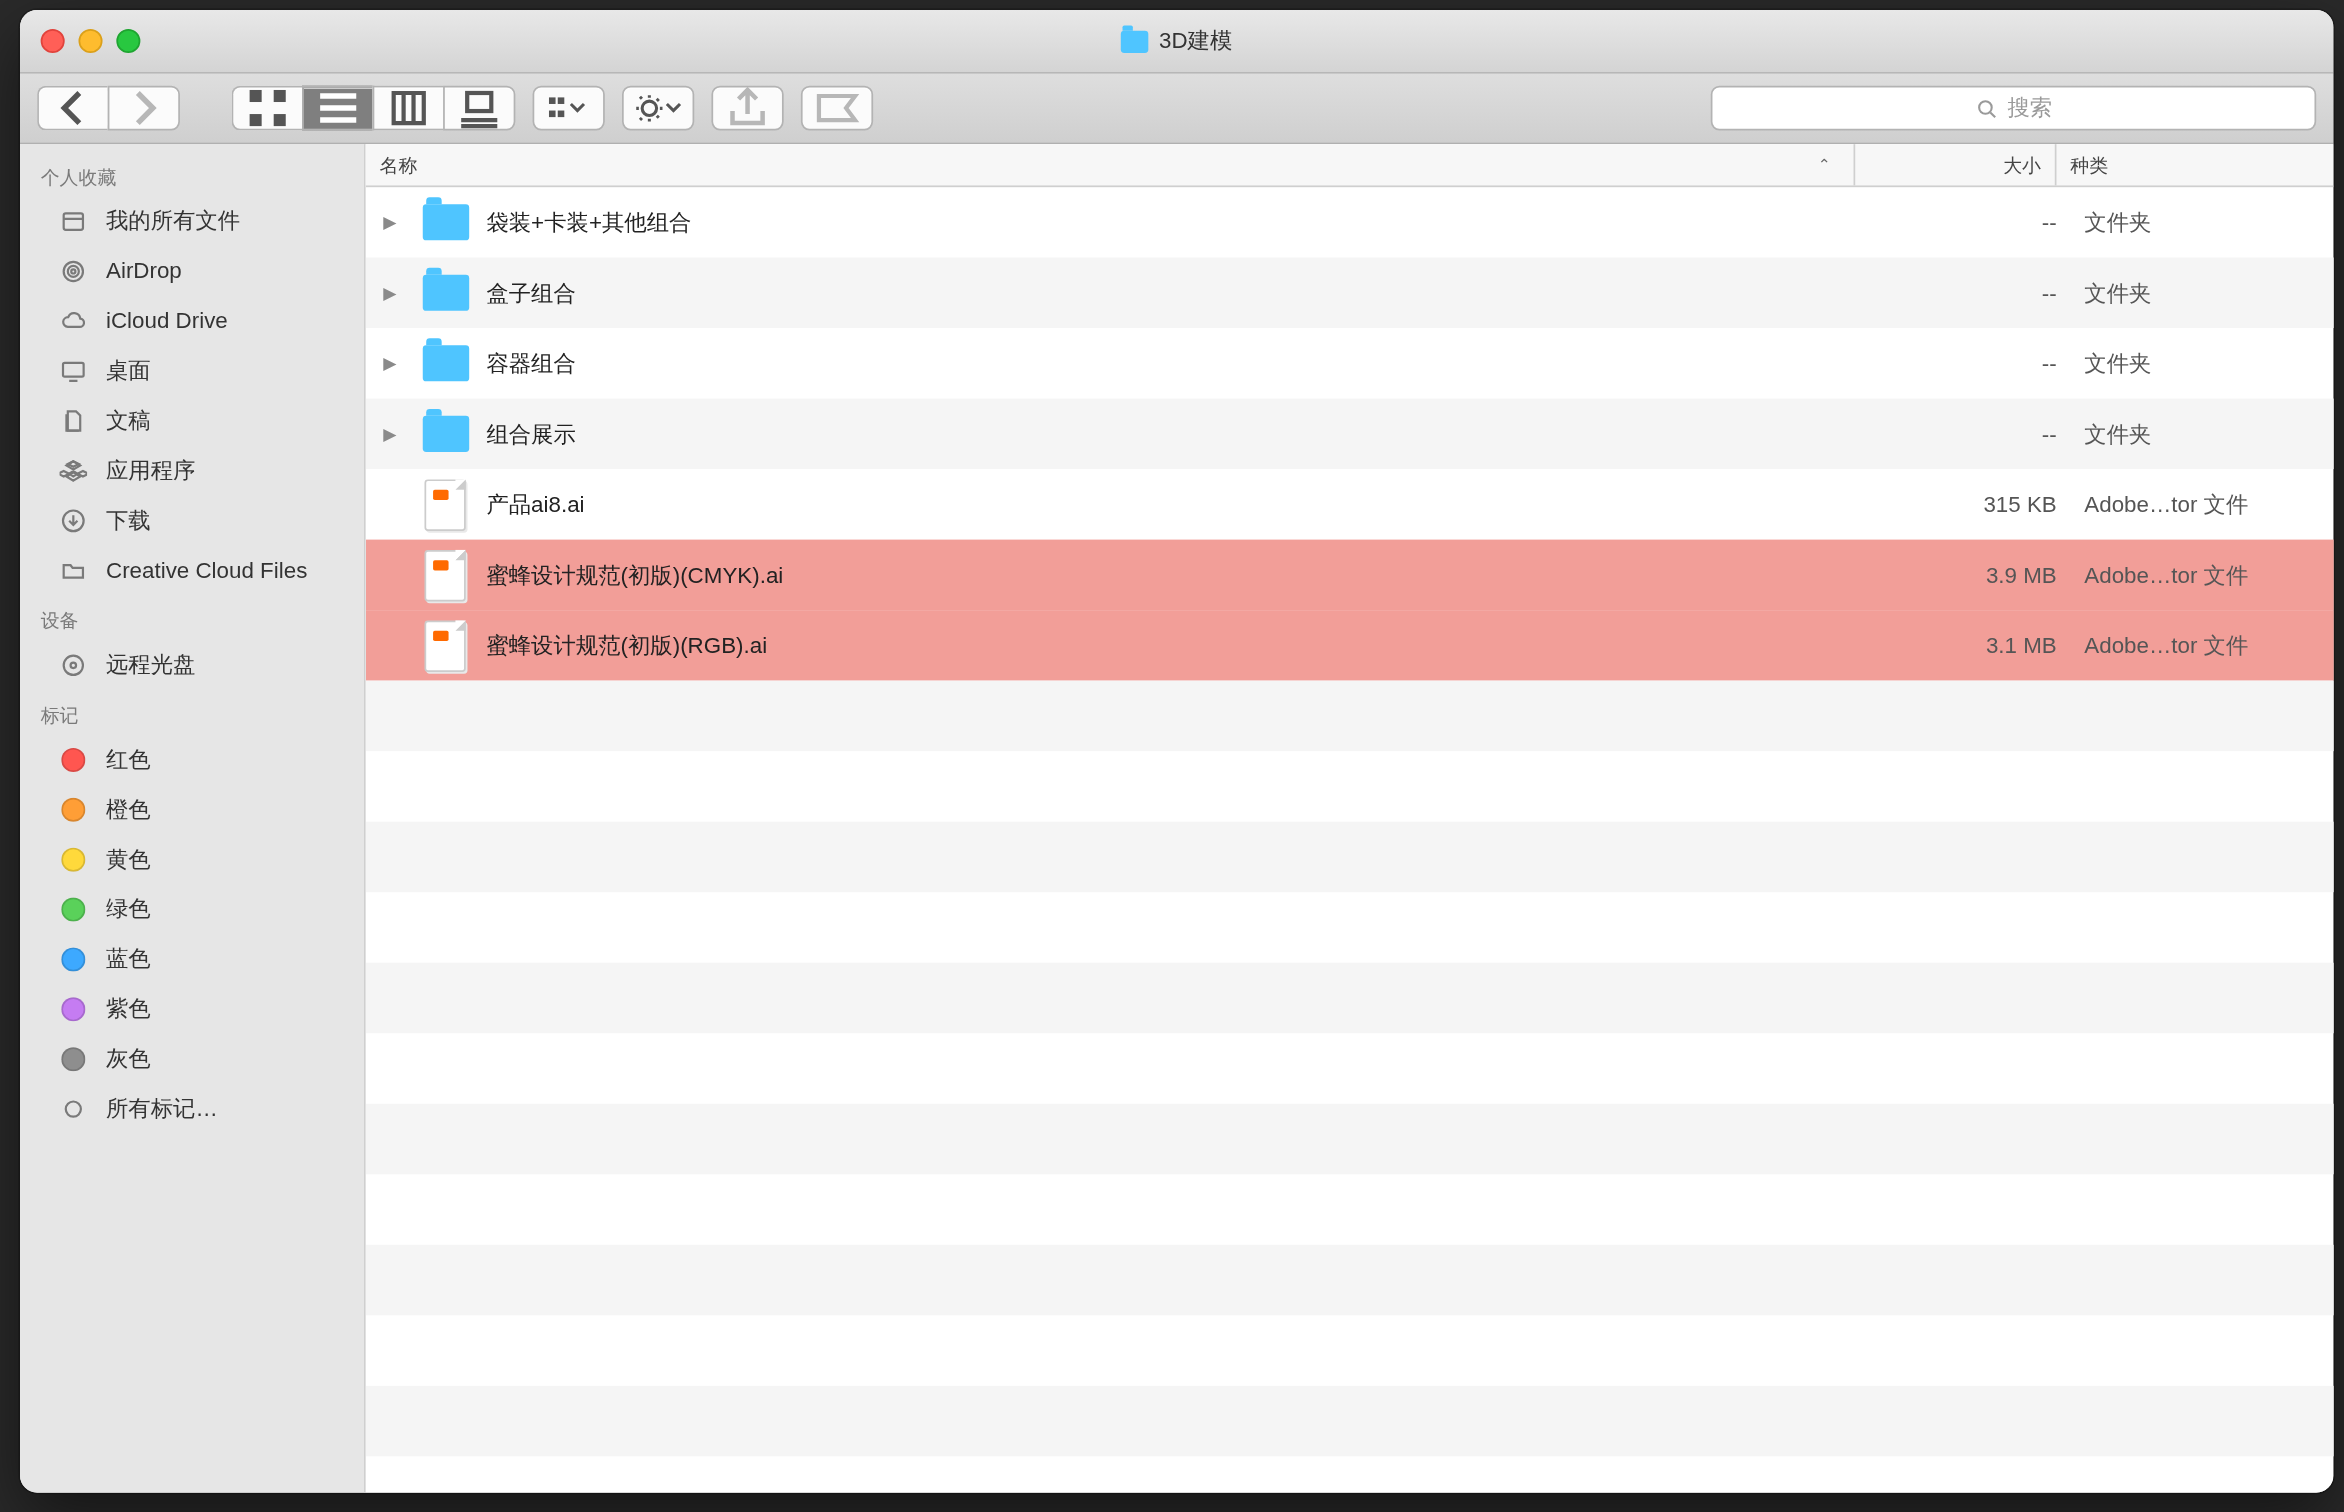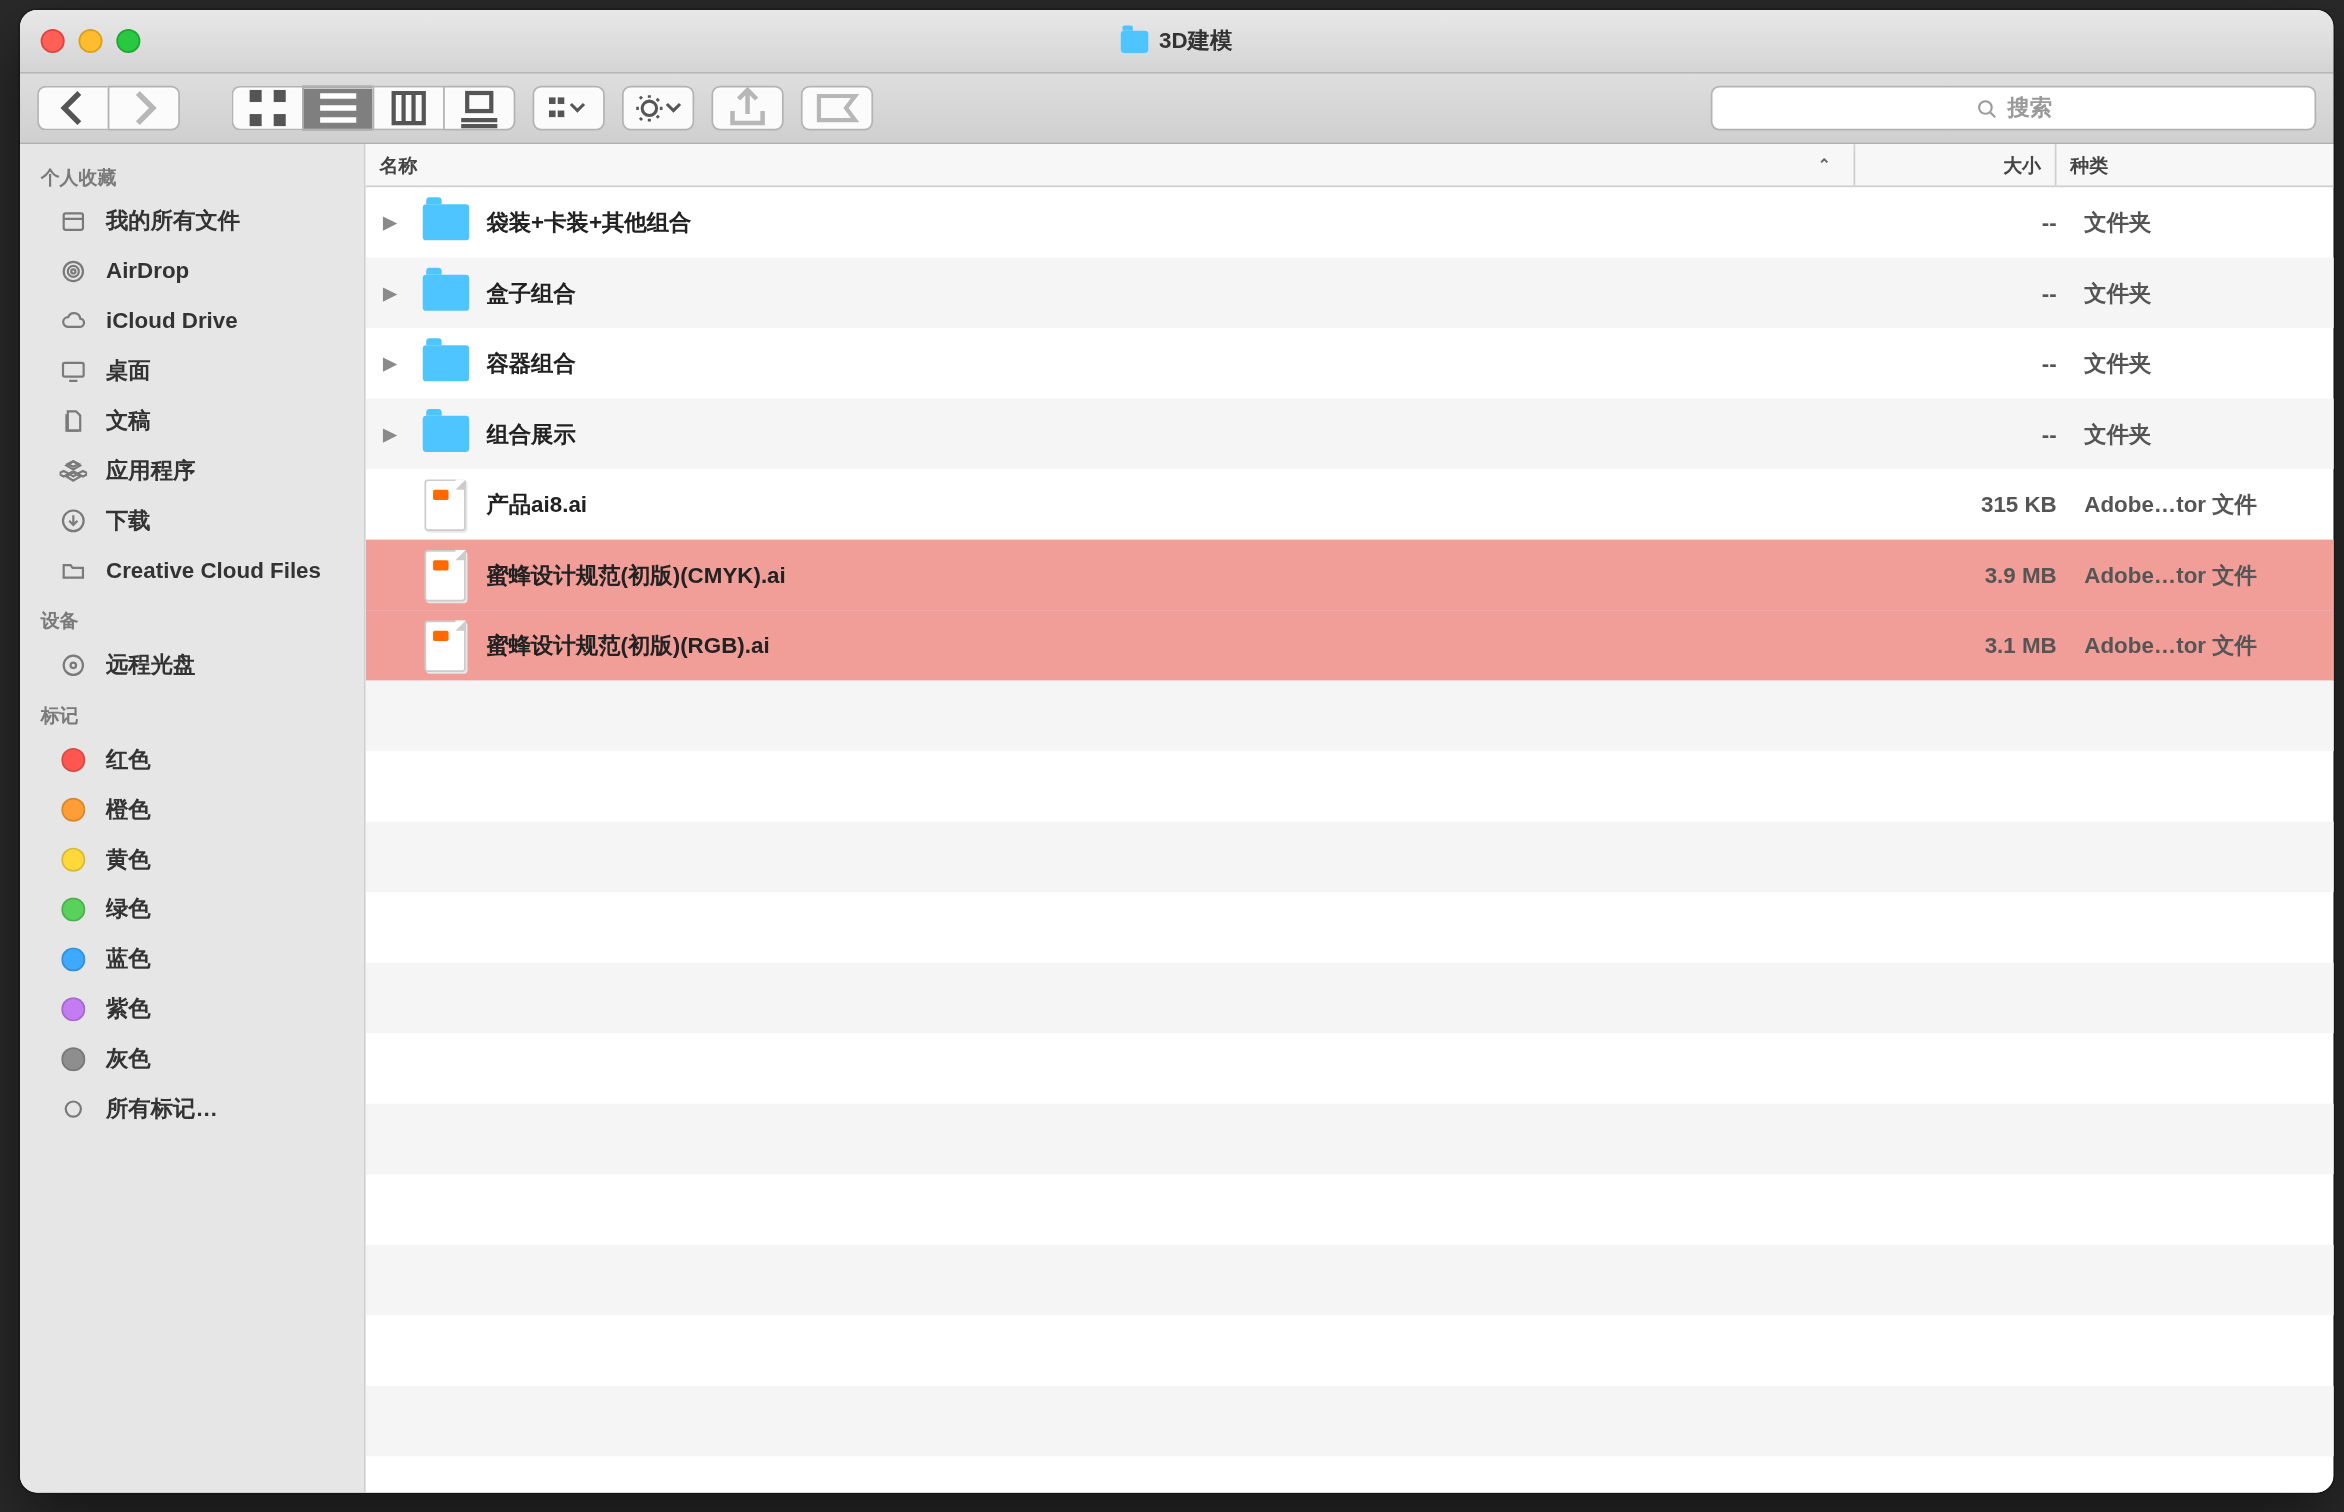--- a/index.html
+++ b/index.html
@@ -85,21 +85,21 @@
   .row .c-kind{width:145px;padding-left:8px;color:#555;white-space:nowrap;overflow:hidden;text-overflow:ellipsis;}
   .row .c-name .nm{white-space:nowrap;overflow:hidden;text-overflow:ellipsis;}
   .empty-row{height:41px;}
   .empty-row.alt{background:var(--alt-row);}
   
   .ic svg *{stroke:#7a7a7a;stroke-width:1.6;fill:none;}
 </style>
 </head>
 <body>
 
-<div class="viewport" style="width: 2344px; height: 1512px; font-weight: bold;">
+<div class="viewport" style="width: 2344px; height: 1512px;">
   <div class="window" style="transform: scale(1.72); transform-origin: left top;">
 
     <div class="titlebar">
       <div class="traffic">
         <div class="tl red"></div>
         <div class="tl yellow"></div>
         <div class="tl green"></div>
       </div>
       <div class="title-center">
         <span class="folder-glyph"></span>

